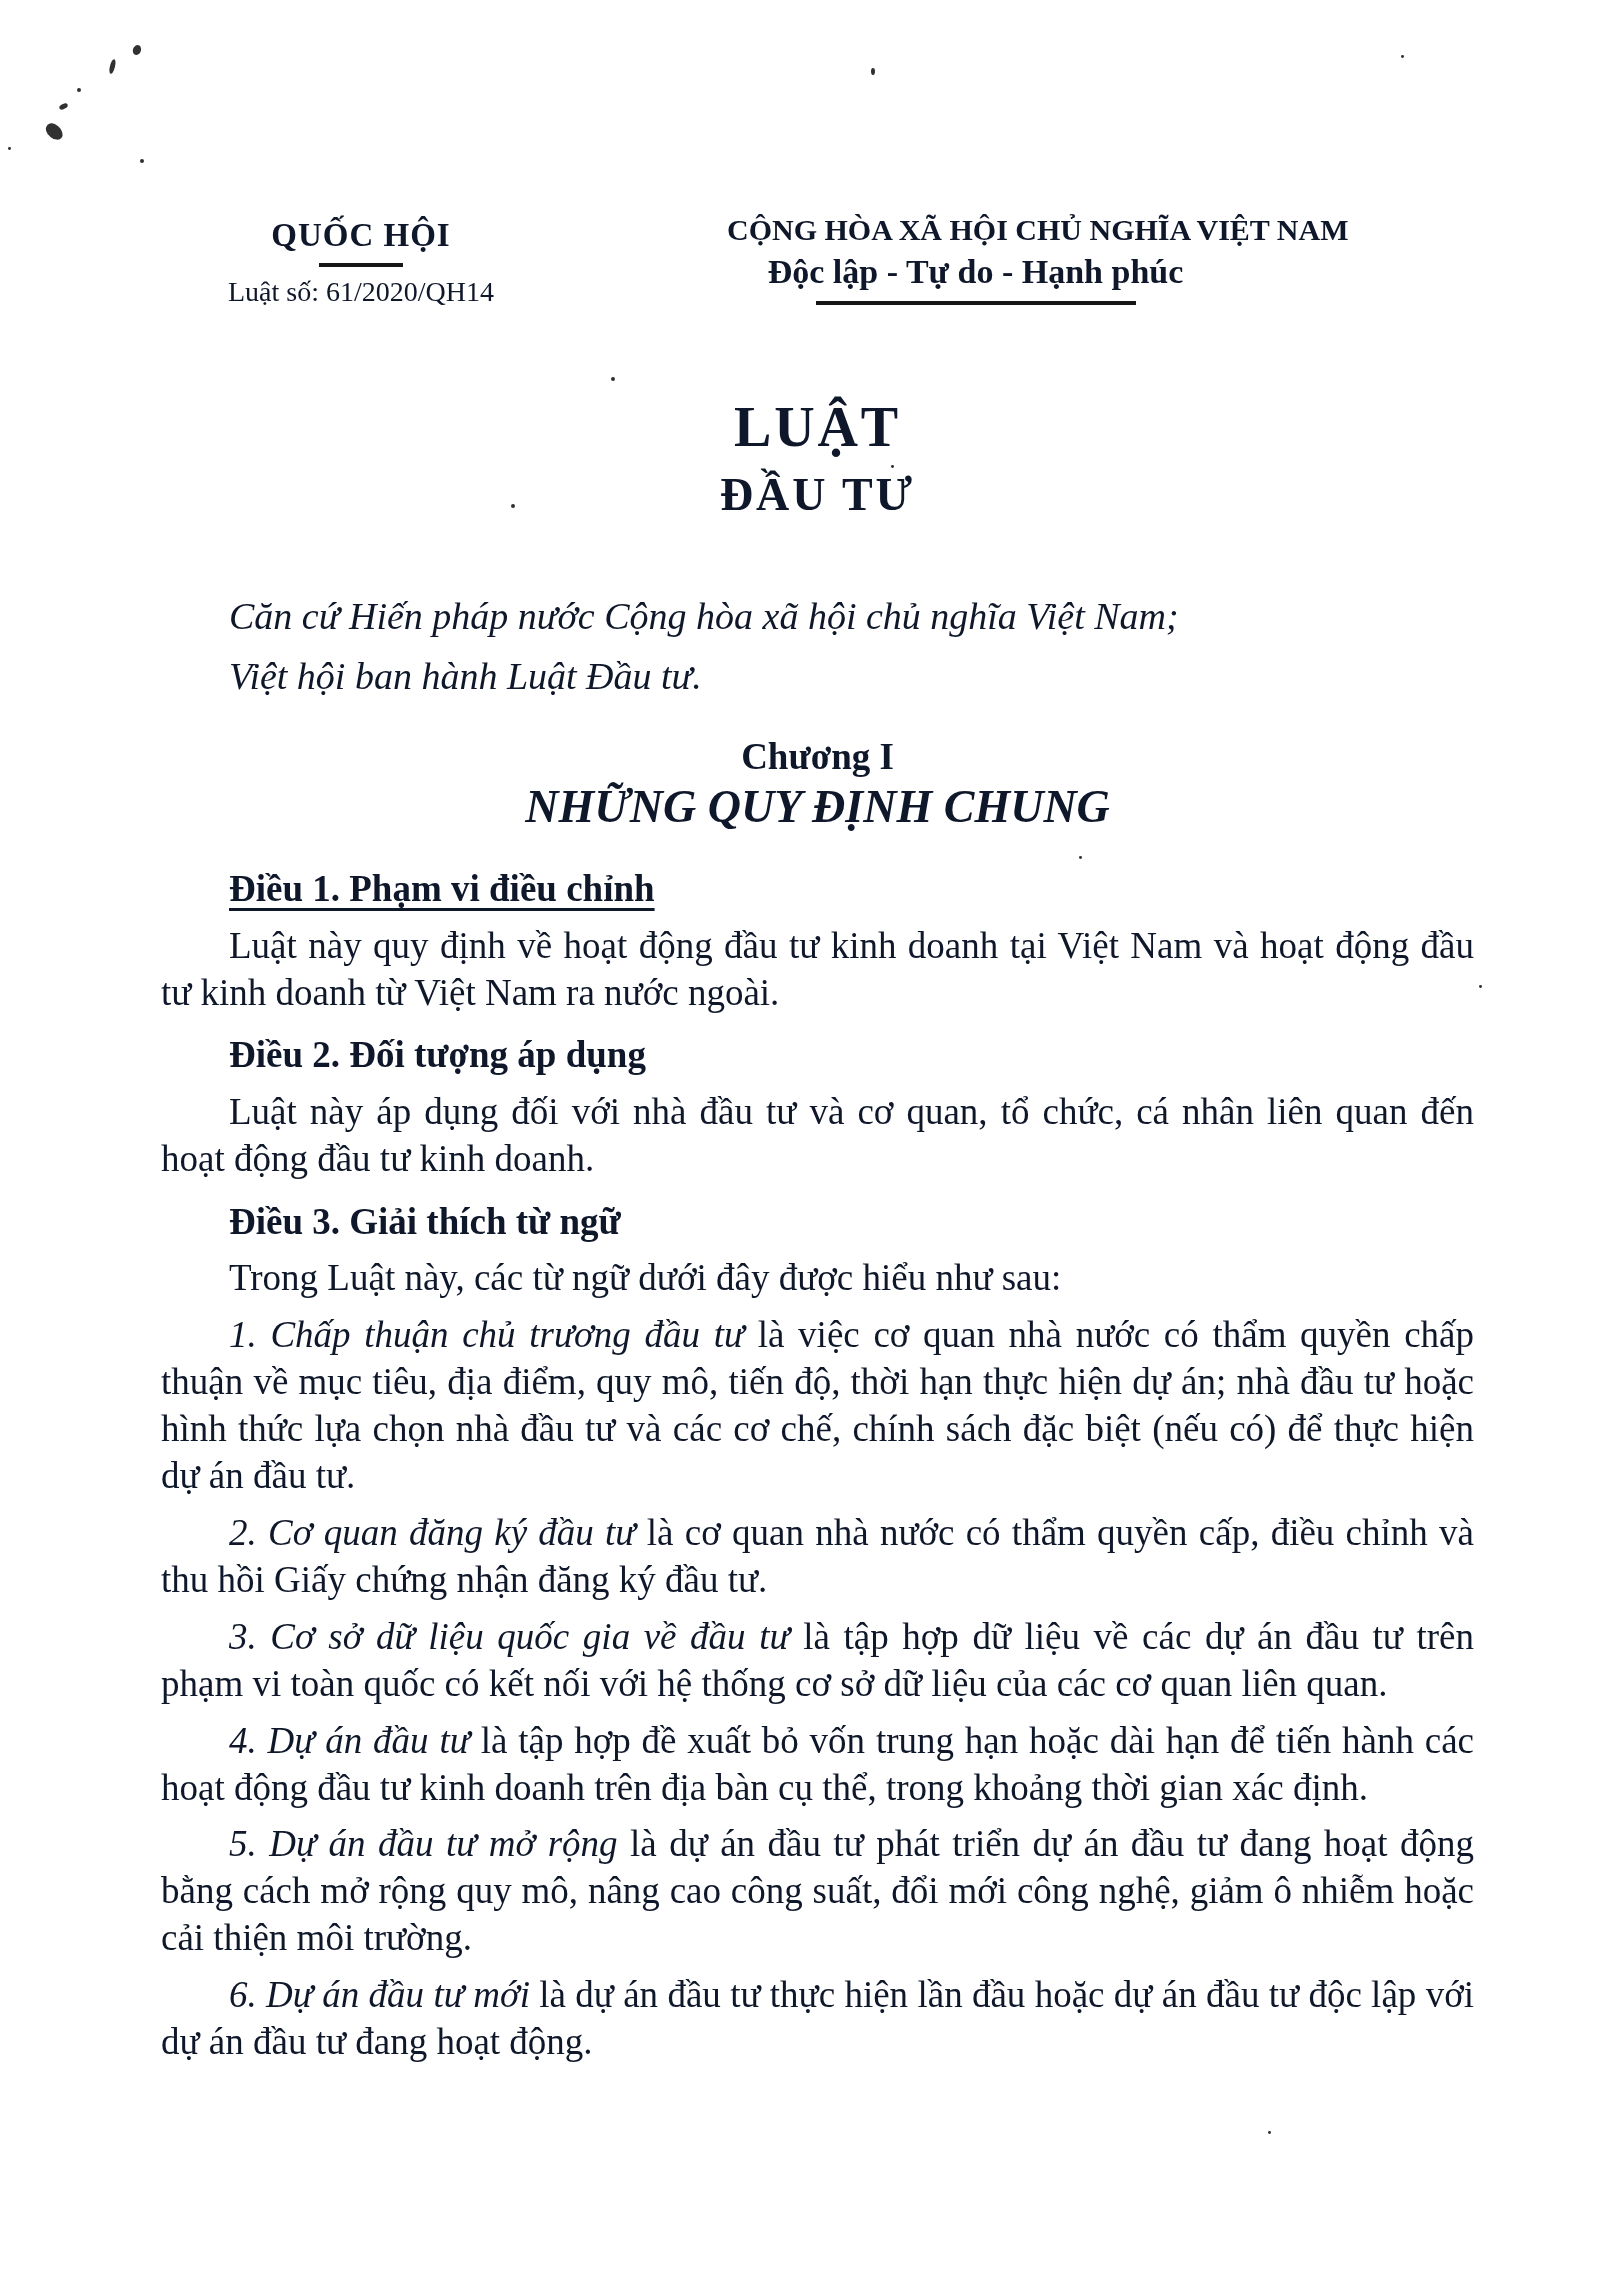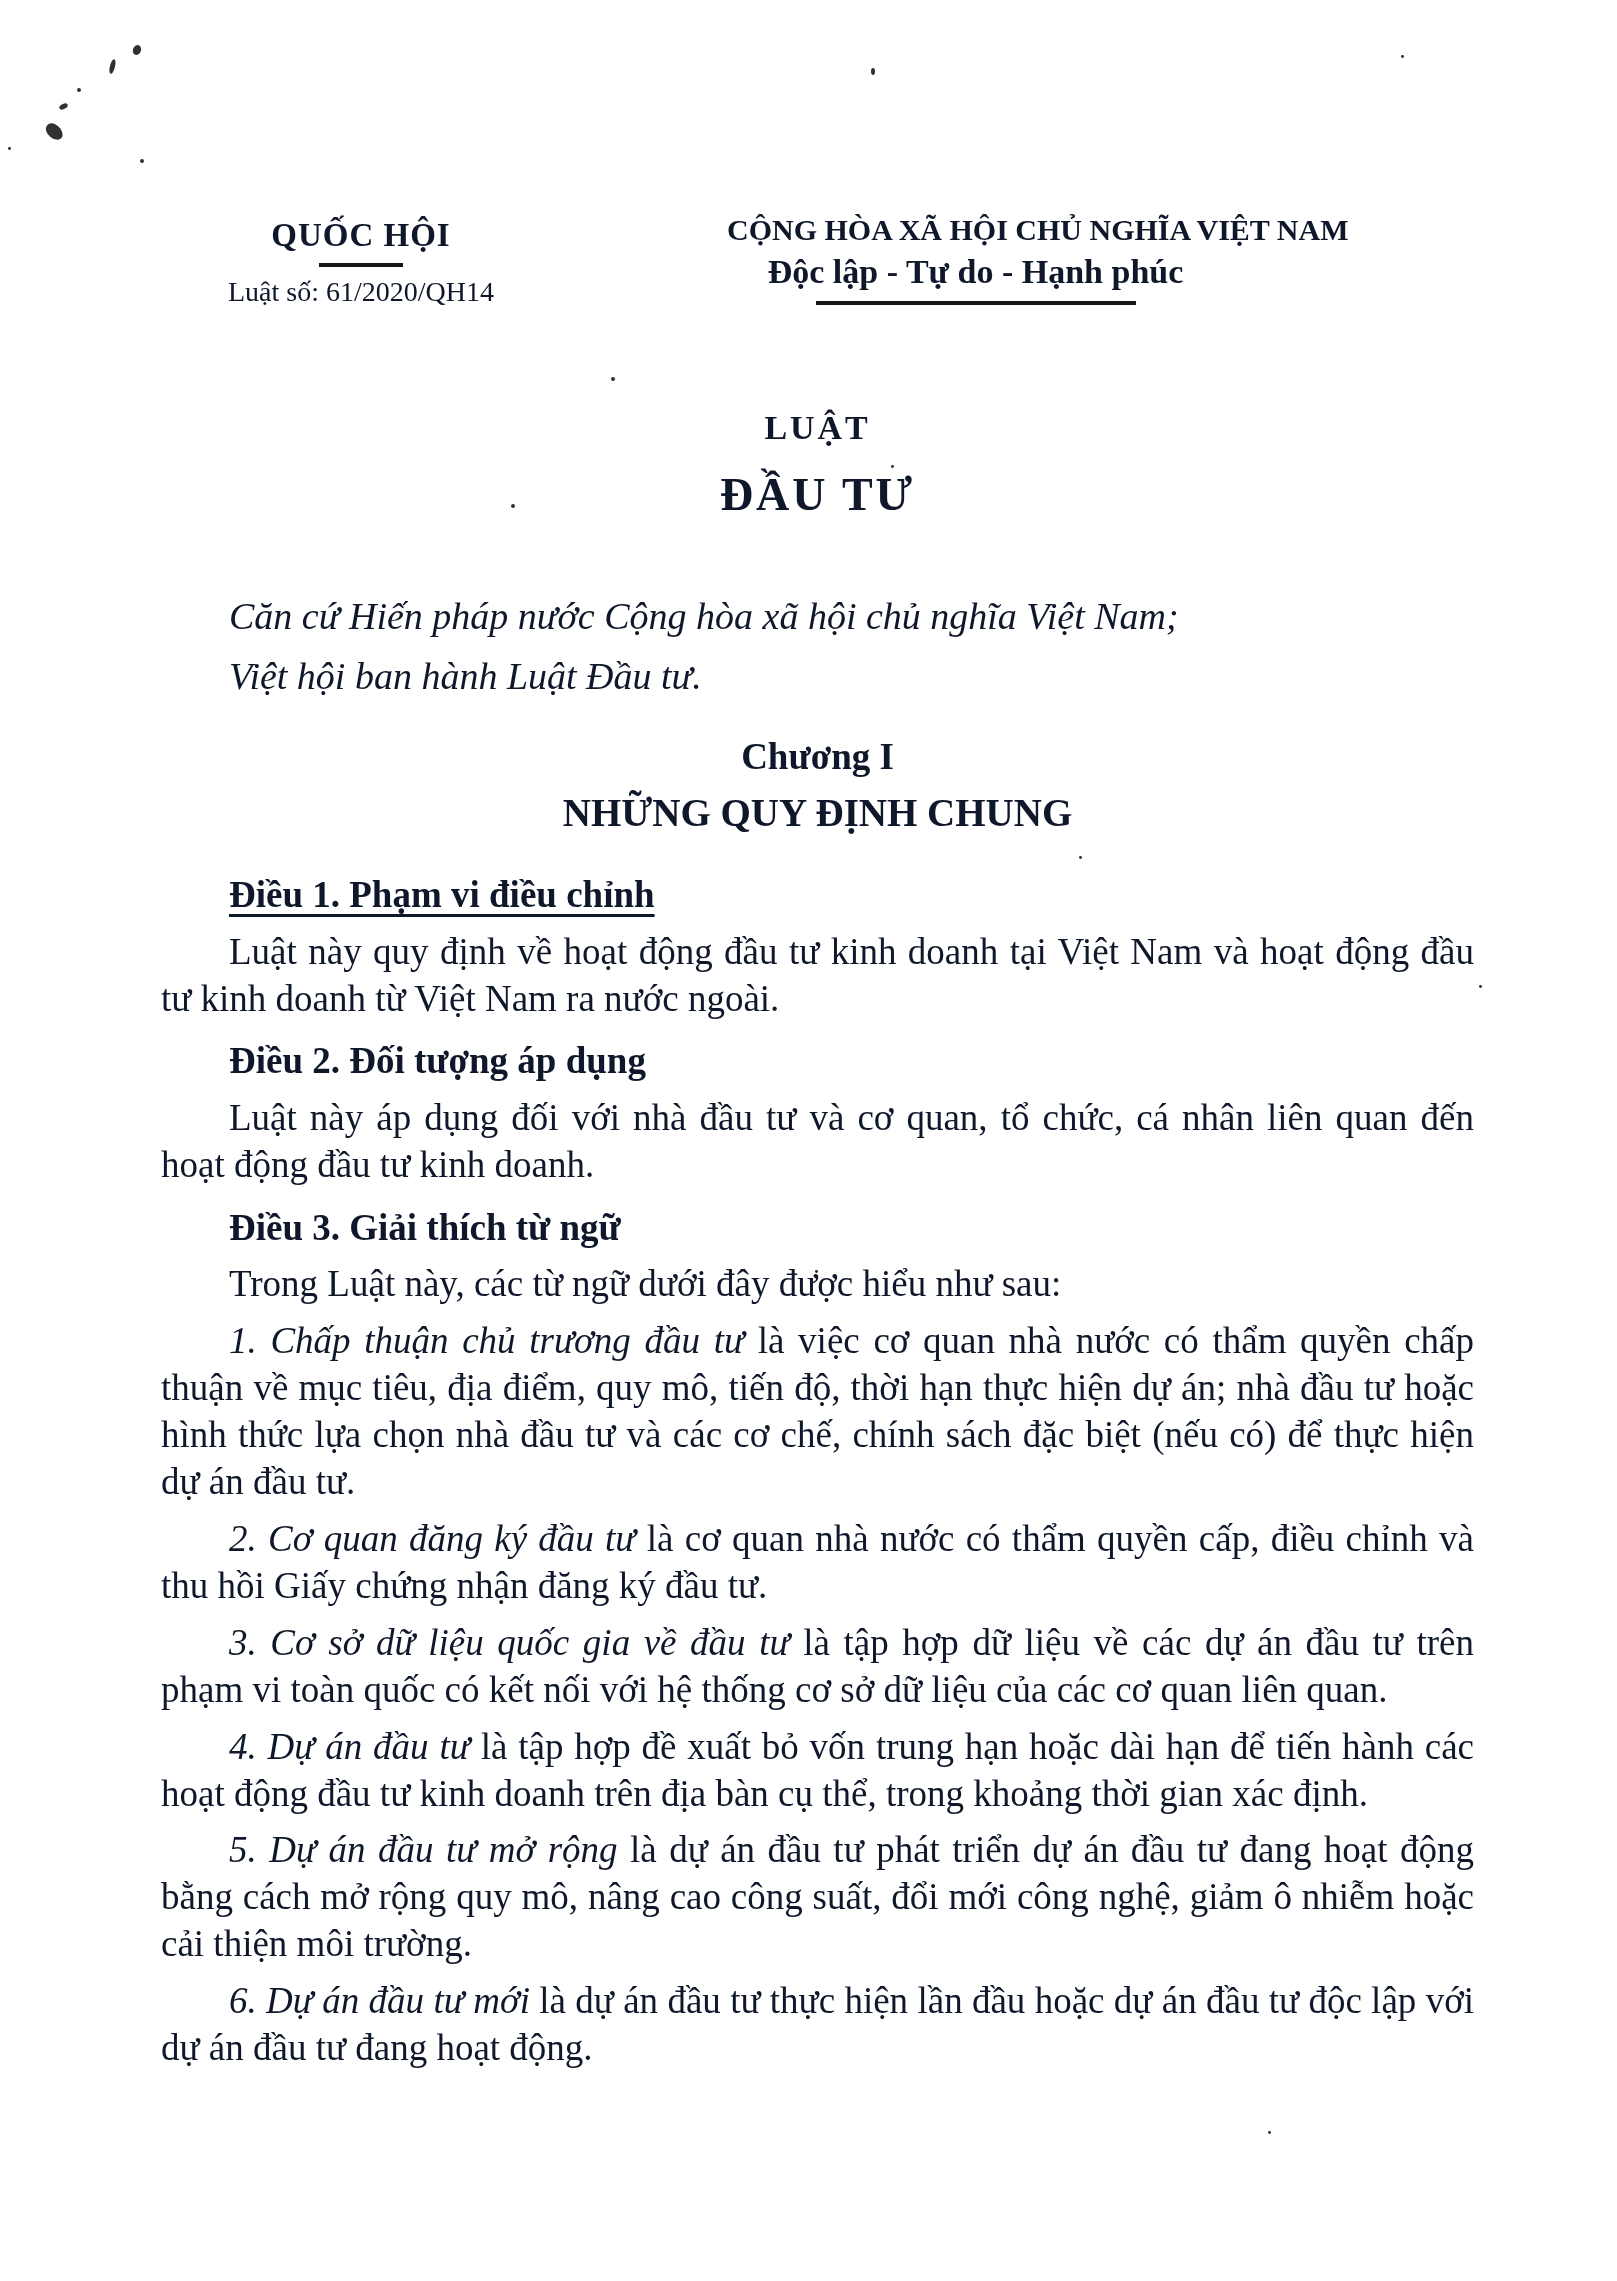--- a/index.html
+++ b/index.html
@@ -89,21 +89,21 @@
     margin-left: 161px;
     margin-right: 144px; 
   }
 
   .title-block {
     margin-top: 398px;
     text-align: center;
   }
   .title-line1 {
     font-weight: bold;
-    font-size: 34px;
+    font-size: 56px;
     line-height: 59px;
     letter-spacing: 2.9px;
   }
   .title-line2 {
     font-weight: bold;
     font-size: 46px;
     line-height: 59px;
     letter-spacing: 2.9px;
     margin-top: 7.8px;
   }
@@ -123,23 +123,24 @@
     margin-top: 25px;
     text-align: center;
   }
   .chapter .chap-label {
     font-weight: bold;
     font-size: 37px;
     line-height: 51px;
   }
   .chapter .chap-title {
     font-weight: bold;
-    font-size: 39px;
+    font-size: 46px;
     line-height: 49px;
-    margin-top: 6px;
+    margin-top: 0;
+    font-style: italic;
   }
 
   .art-heading {
     margin: 34px 0 0 0;
     font-weight: bold;
     font-size: 37px;
     line-height: 47px;
     padding-left: 68px;
   }
   .art-heading.underlined span {

